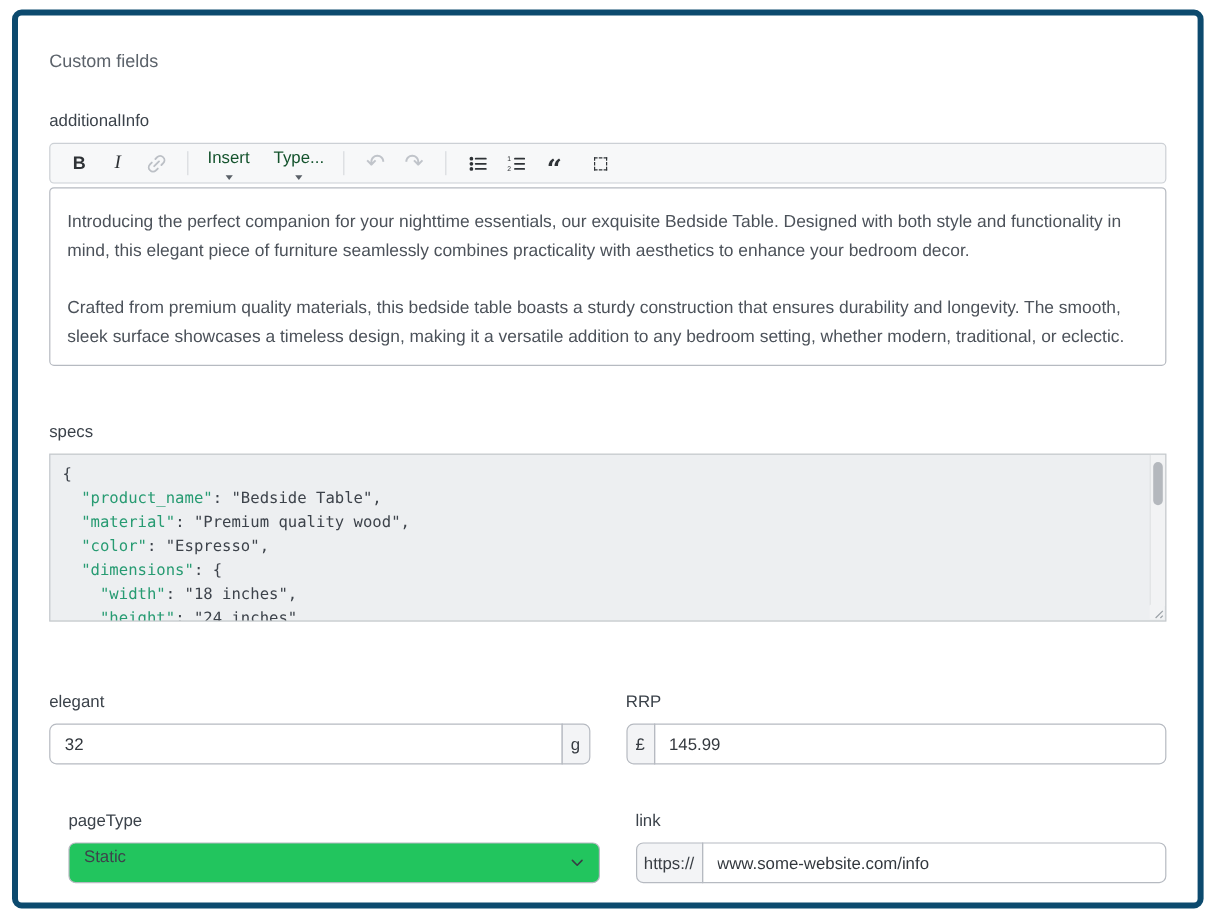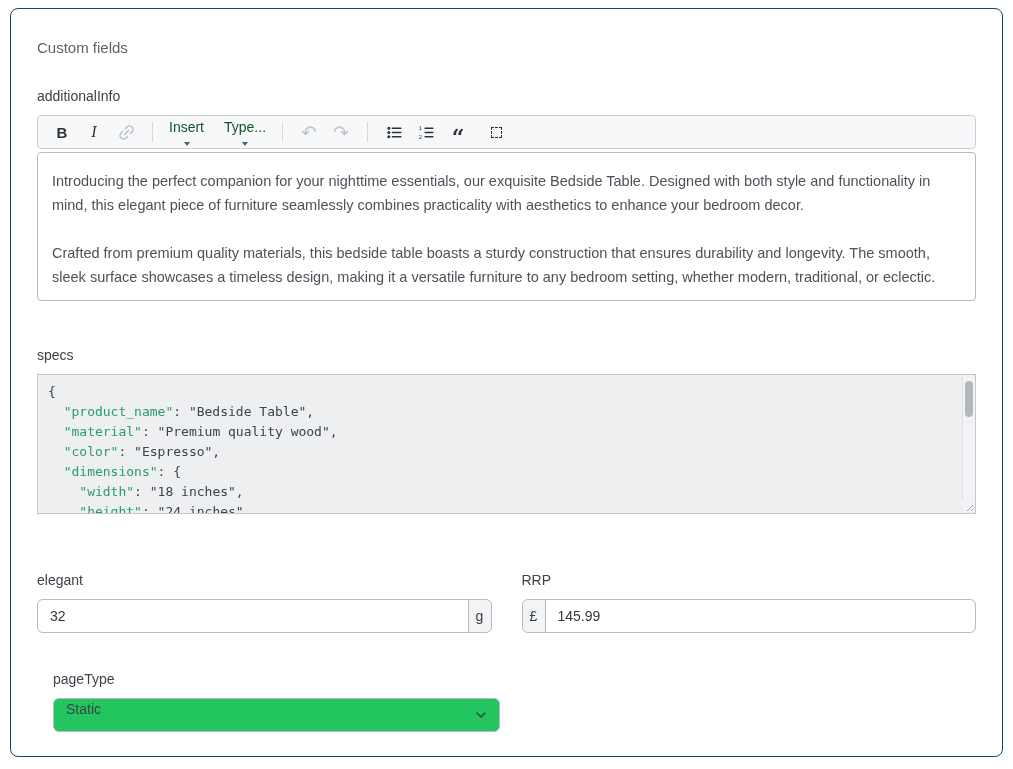--- a/index.html
+++ b/index.html
@@ -1,20 +1,20 @@
 <!DOCTYPE html>
 <html><head>
 <meta charset="utf-8">
 <style>
   * { margin:0; padding:0; box-sizing:border-box; }
   html,body { width:1013px; height:769px; background:#ffffff; font-family:"Liberation Sans", sans-serif; }
   .page { position:relative; width:1013px; height:769px; overflow:hidden; }
   .card {
     position:absolute; left:10px; top:8px; width:993px; height:749px;
-    background:#ffffff; border:1px solid #0c4a6e; border-radius:8px;
+    background:#ffffff; border:5px solid #0c4a6e; border-radius:8px;
     padding:30px 26px 26px 26px;
   }
   .card-title { font-size:15px; color:#5c636b; font-weight:400; margin-bottom:32px; }
   .field-label { font-size:14px; color:#3b424a; margin-bottom:11px; display:block; }
 
   
   .rte-toolbar {
     height:34px; background:#f7f8f9; border:1px solid #ccd0d5; border-radius:4px;
     display:flex; align-items:center; padding:0 10px; gap:4px;
   }
@@ -148,21 +148,21 @@
         <button class="tb-btn tb-quote">
             <span>“</span>
           </button>
         <button class="tb-btn" style="margin-left:6px;">
             <span class="tb-dashed-box"></span>
           </button>
       </div>
 
       <div class="rte-content">
           <p class="editor-p">Introducing the perfect companion for your nighttime essentials, our exquisite Bedside Table. Designed with both style and functionality in mind, this elegant piece of furniture seamlessly combines practicality with aesthetics to enhance your bedroom decor.</p>
-          <p class="editor-p">Crafted from premium quality materials, this bedside table boasts a sturdy construction that ensures durability and longevity. The smooth, sleek surface showcases a timeless design, making it a versatile furniture to any bedroom setting, whether modern, traditional, or eclectic.</p>
+          <p class="editor-p">Crafted from premium quality materials, this bedside table boasts a sturdy construction that ensures durability and longevity. The smooth, sleek surface showcases a timeless design, making it a versatile addition to any bedroom setting, whether modern, traditional, or eclectic.</p>
         </div>
     </div>
 
     <div class="specs-group">
       <span class="field-label">specs</span>
       <div class="code-box">
         <div class="code-inner">
             <div class="code-line"><span></span><span>{</span></div>
             <div class="code-line"><span>  </span><span class="code-key">"product_name"</span><span>: "Bedside Table",</span></div>
             <div class="code-line"><span>  </span><span class="code-key">"material"</span><span>: "Premium quality wood",</span></div>
@@ -205,16 +205,23 @@
         <span class="field-label">pageType</span>
         <div class="select-wrap">
           <select class="select-input"><option>Static</option></select>
           <span class="select-chevron">
             <svg width="16" height="16" viewBox="0 0 24 24" fill="none" stroke="#383e44" stroke-width="2" stroke-linecap="round" stroke-linejoin="round">
               <polyline points="6 9 12 15 18 9"></polyline>
             </svg>
           </span>
         </div>
       </div>
+      <div>
+        <span class="field-label">link</span>
+        <div class="input-group has-prefix">
+          <span class="addon addon-prefix">https://</span>
+          <input class="text-input" type="text" value="www.some-website.com/info" style="">
+        </div>
+      </div>
     </div>
 
   </div>
 </div>
 
 </body></html>

